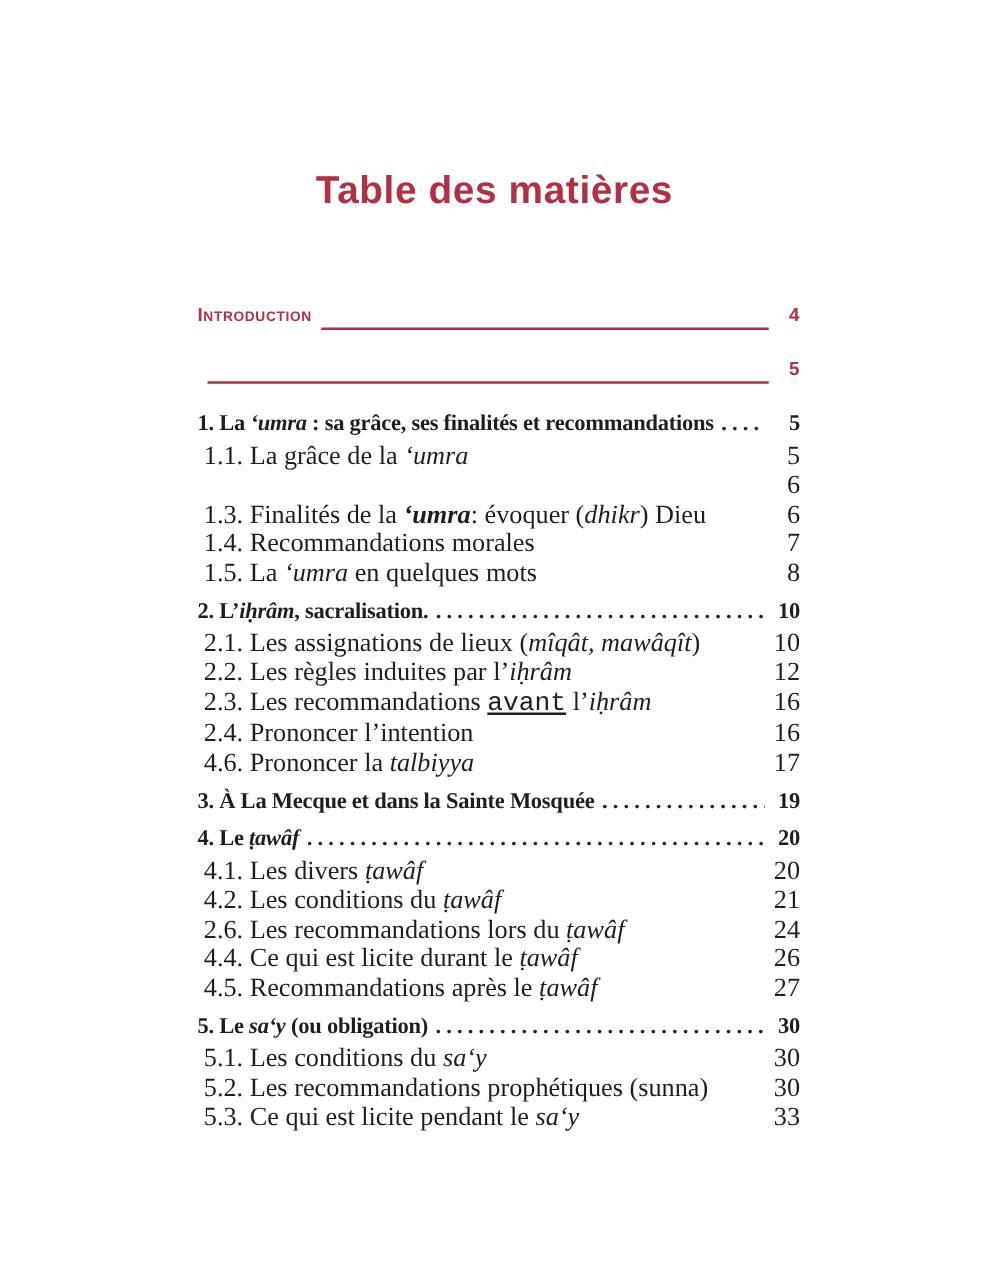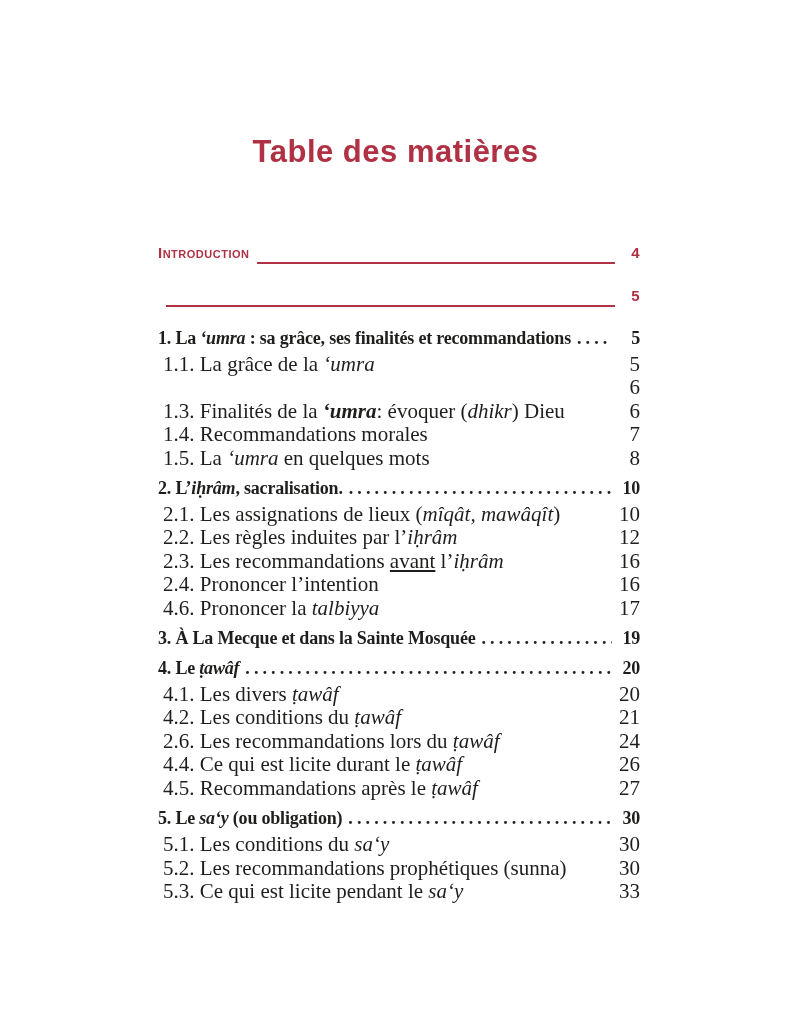--- a/index.html
+++ b/index.html
@@ -64,21 +64,21 @@
     white-space: nowrap;
     padding-left: 6px;
   }
   .num { margin-left: 6px; min-width: 22px; text-align: right; }
   .row.chapter .num { margin-left: 2px; }
 
   .seg-n { font-weight: inherit; }
   .seg-b { font-weight: bold; }
   .seg-i { font-style: italic; }
   .seg-bi { font-weight: bold; font-style: italic; }
-  .seg-u { text-decoration: underline; text-underline-offset: 2px; }
+  .seg-u { text-decoration: underline; text-underline-offset: 2px; font-family: Liberation Mono, monospace; }
 </style>
 </head>
 <body>
 
 <div class="page">
   <h1 class="title">Table des matières</h1>
   <div class="toc">
       <div class="row chapter">
         <span class="txt"><span class="seg-n">Introduction</span></span>
         <span class="leader rule"></span>

